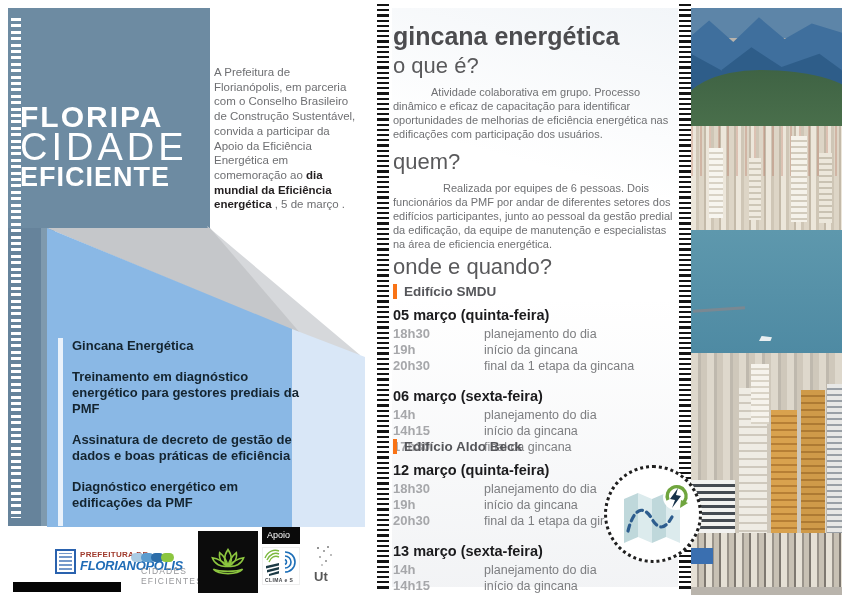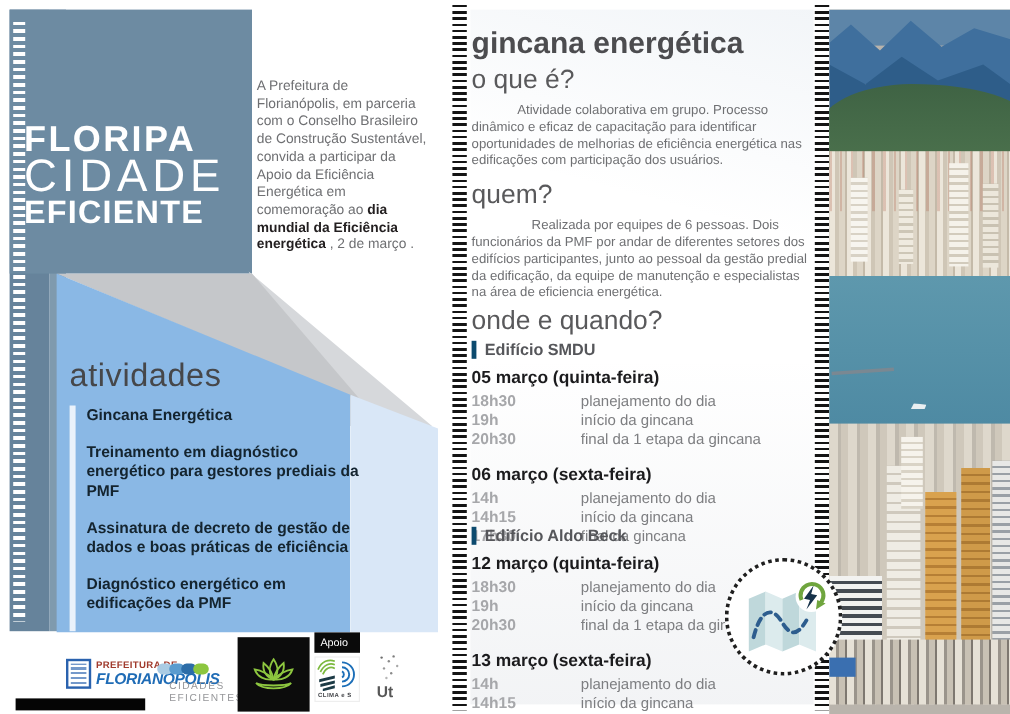--- a/index.html
+++ b/index.html
@@ -55,21 +55,21 @@
   }
   .mp-title { left:1px; top:14px; font-size:25px; font-weight:700; color:#4c4c4f; }
   .mp-q { font-size:22px; font-weight:300; color:#59595b; }
   #q-what  { left:1px; top:45px; }
   #q-who   { left:1px; top:141px; }
   #q-where { left:1px; top:246px; }
   .mp-body { width:284px; font-size:11px; line-height:13.9px; color:#6f7073; }
   #body-what { left:1px; top:78px; text-indent:38px; }
   #body-who  { left:1px; top:174px; text-indent:50px; }
 
-  .bld-name { font-size:13.5px; font-weight:700; color:#55565a; border-left:4px solid #0c4a6e; padding-left:7px; line-height:15px; }
+  .bld-name { font-size:13.5px; font-weight:700; color:#55565a; border-left:4px solid #f97316; padding-left:7px; line-height:15px; }
   .day-head { font-size:14.5px; font-weight:700; color:#1b1b1d; margin:8px 0 3px 0; }
   .srow { display:flex; line-height:16px; }
   .stime { width:47px; font-weight:700; color:#a6a7aa; font-size:13px; }
   .sdesc { color:#7d7e81; font-size:12.5px;padding-left:44px; }
   #sched-1 { left:1px; top:276px; width:284px; }
   #sched-2 { left:1px; top:431px; width:284px; }
   .day-block2 { margin-top:14px; }
 
   
   #photo { left:691px; top:8px; width:151px; height:587px; overflow:hidden; background:#b9b4ac; }
@@ -146,23 +146,22 @@
     <div class="abs shape blue-panel"></div>
     <div class="abs shape pale-panel"></div>
     <div class="abs binding-white"></div>
 
     <div class="abs page-title">
       <div class="pt1">FLORIPA</div>
       <div class="pt2">CIDADE</div>
       <div class="pt3">EFICIENTE</div>
     </div>
 
-    <div class="abs intro"><span>A Prefeitura de Florianópolis, em parceria com o Conselho Brasileiro de Construção Sustentável, convida a participar da Apoio da Eficiência Energética em comemoração ao </span><b>dia mundial da Eficiência energética</b><span> , 2 de março .</span></div>
-
-    <div class="abs act-head">atividades</div>
+    <div class="abs intro"><span>A Prefeitura de Florianópolis, em parceria com o Conselho Brasileiro de Construção Sustentável, convida a participar da Apoio da Eficiência Energética em comemoração ao </span><b>dia mundial da Eficiência energética</b><span> , 5 de março .</span></div>
+
     <div class="abs act-list">
       <div class="act-item">Gincana Energética</div>
       <div class="act-item">Treinamento em diagnóstico energético para gestores prediais da PMF</div>
       <div class="act-item">Assinatura de decreto de gestão de dados e boas práticas de eficiência</div>
       <div class="act-item">Diagnóstico energético em edificações da PMF</div>
     </div>
   </div>
 
   <div class="abs binding-dark" id="binding-mid"></div>
   <div class="abs binding-dark" id="binding-right"></div>

